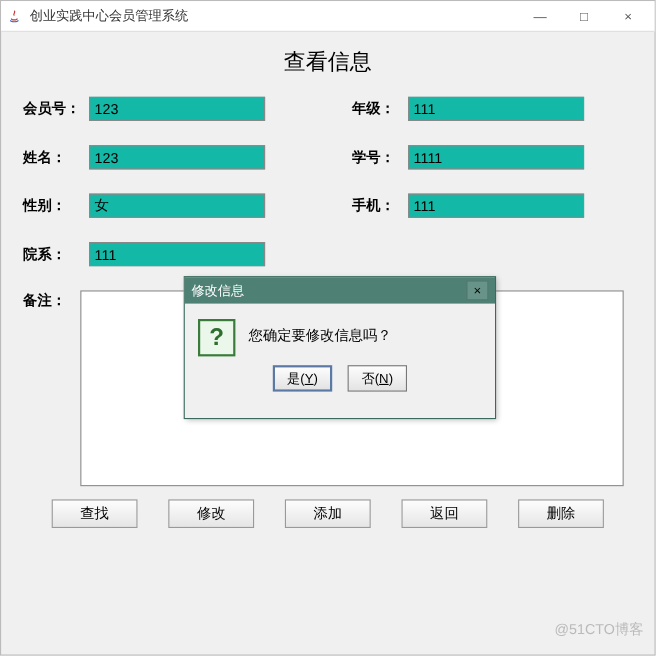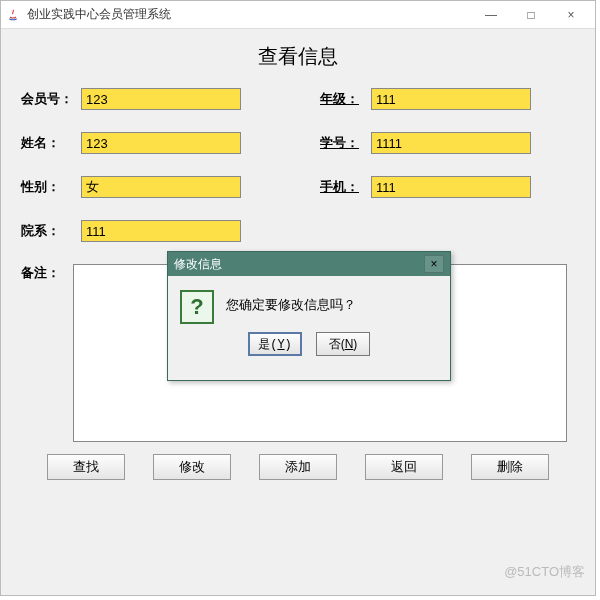--- a/index.html
+++ b/index.html
@@ -70,33 +70,32 @@
   .label {
     width: 56px;
     font-size: 13px;
     font-weight: bold;
     text-align: left;
     padding-left: 4px;
   }
   .input {
     height: 22px;
     border: 1px solid #888;
-    background: #fde047;
+    background: #14b8a6;
     font-size: 13px;
     padding: 1px 4px;
   }
   .input.short { width: 160px; }
   .gap-mid { width: 58px; }
   .label2 {
     width: 48px;
     font-size: 13px;
     font-weight: bold;
     text-align: right;
     padding-right: 4px;
-    text-decoration: underline;
   }
   .textarea-row {
     display: flex;
     align-items: flex-start;
     margin-bottom: 12px;
   }
   .textarea-box {
     width: 494px;
     height: 178px;
     border: 1px solid #888;
@@ -176,21 +175,21 @@
   }
   .dlg-btn {
     min-width: 54px;
     height: 24px;
     background: linear-gradient(#fdfdfd, #e3e3e3);
     border: 1px solid #777;
     font-size: 12px;
     cursor: pointer;
     padding: 0 8px;
   }
-  .dlg-btn.default { border: 2px solid #5a7aa5; font-family: Liberation Mono, monospace; }
+  .dlg-btn.default { border: 2px solid #5a7aa5; }
   .mnemonic { text-decoration: underline; }
   .watermark {
     position: absolute;
     right: 10px;
     bottom: 14px;
     font-size: 13px;
     color: rgba(120,120,120,0.45);
   }
 </style>
 </head>

